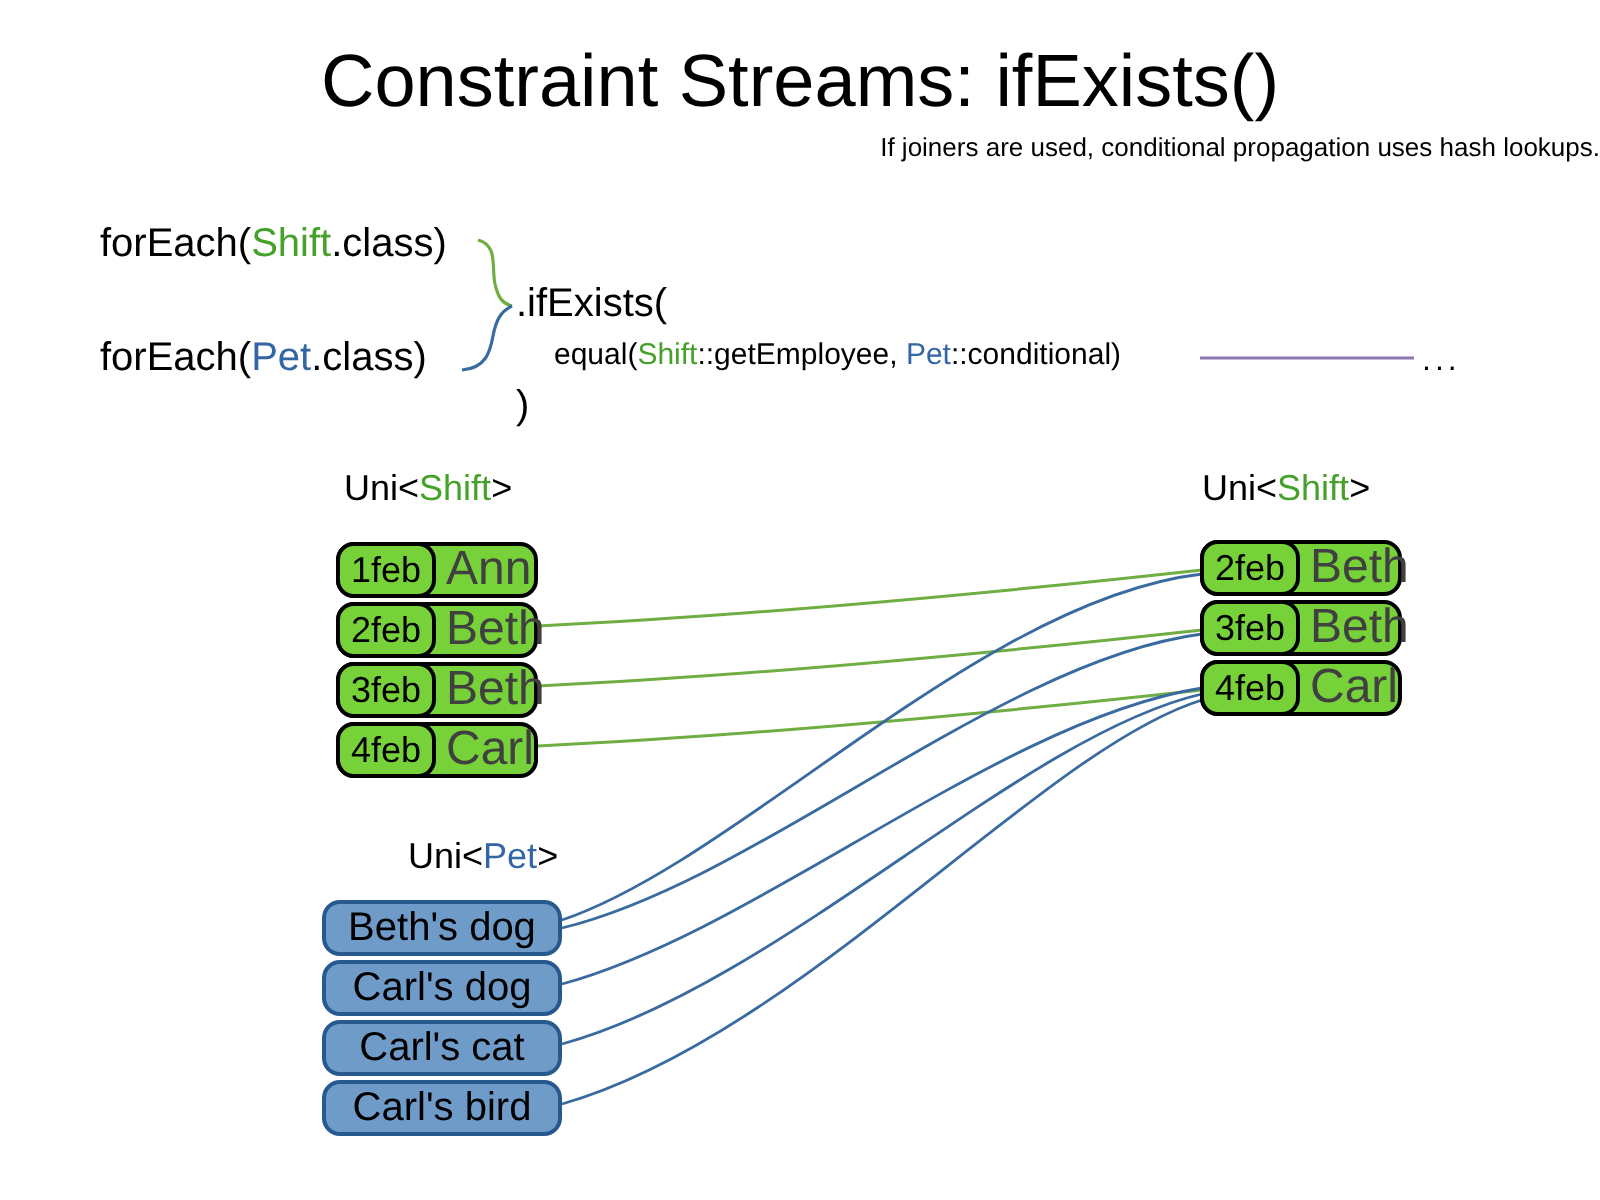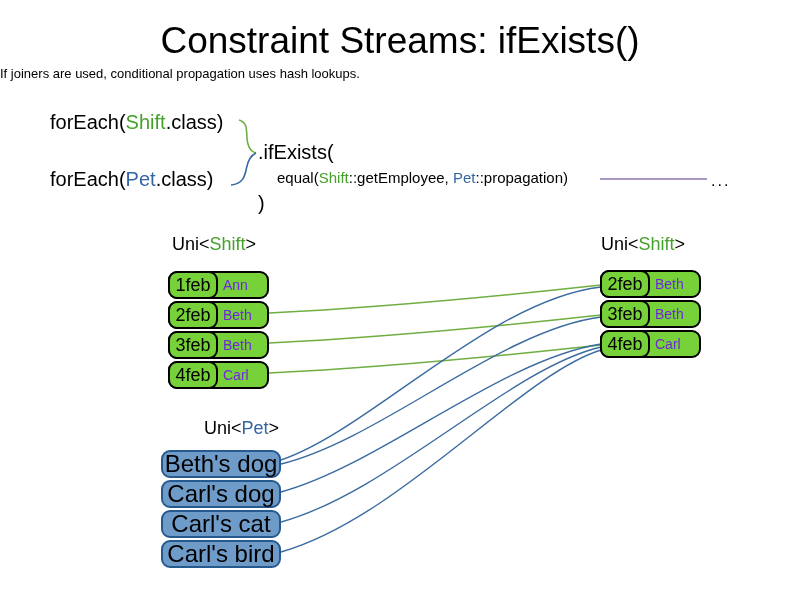--- a/index.html
+++ b/index.html
@@ -3,21 +3,21 @@
 <meta charset="utf-8">
 <style>
   html,body { margin:0; padding:0; background:#fff; }
   .slide {
     position:relative; width:800px; height:600px; background:#ffffff;
     font-family:"Liberation Sans", sans-serif; color:#000; overflow:hidden;border-radius:21px;
   }
   .abs { position:absolute; white-space:nowrap; }
 
   .title    { top:20px; left:0; width:800px; text-align:center; font-size:37px; }
-  .subtitle { top:66px; left:0; width:800px; text-align:left; font-size:13px; }
+  .subtitle { top:66px; left:0; width:800px; text-align:right; font-size:13px; }
 
   .code     { font-size:20px; }
   .code-sm  { font-size:15px; }
   .t-green  { color:#46a12b; }
   .t-blue   { color:#3465a4; }
 
   .wires { position:absolute; left:0; top:0; }
 
   .uni-label { font-size:18px; }
 
@@ -25,26 +25,26 @@
     position:absolute; width:101px; height:28px; box-sizing:border-box;
     background:#77d23a; border:2px solid #000; border-radius:9px;
   }
   .date-cell {
     position:absolute; left:-2px; top:-2px; width:50px; height:28px;
     box-sizing:border-box; background:#77d23a; border:2px solid #000;
     border-radius:9px; text-align:center; line-height:24px; font-size:18px; color:#000;
   }
   .name-cell {
     position:absolute; left:53px; top:0; height:24px; line-height:24px;
-    font-size:14px; color:#6d28d9; white-space:nowrap;
+    font-size:24px; color:#404040; white-space:nowrap;
   }
   .pet-row {
     position:absolute; width:120px; height:28px; box-sizing:border-box;
     background:#6f9bc9; border:2px solid #265a8e; border-radius:9px;
-    text-align:center; line-height:24px; font-size:24px; color:#000;
+    text-align:center; line-height:24px; font-size:20px; color:#000;
   }
   .note {
     position:absolute; left:398px; top:483px; font-size:18.5px; line-height:25px;
     color:#b22222; white-space:nowrap;
   }
 </style>
 </head>
 <body>
 
 <div class="slide">
@@ -69,21 +69,21 @@
 
   <div class="abs title">Constraint Streams: ifExists()</div>
   <div class="abs subtitle">If joiners are used, conditional propagation uses hash lookups.</div>
 
   <div class="abs code" style="left:50px; top:111px;"><span>forEach(</span><span class="t-green">Shift</span><span>.class)</span></div>
 
   <div class="abs code" style="left:50px; top:168px;"><span>forEach(</span><span class="t-blue">Pet</span><span>.class)</span></div>
 
   <div class="abs code" style="left:258px; top:141px;">.ifExists(</div>
 
-  <div class="abs code-sm" style="left:277px; top:169px;"><span>equal(</span><span class="t-green">Shift</span><span>::getEmployee, </span><span class="t-blue">Pet</span><span>::propagation)</span></div>
+  <div class="abs code-sm" style="left:277px; top:169px;"><span>equal(</span><span class="t-green">Shift</span><span>::getEmployee, </span><span class="t-blue">Pet</span><span>::conditional)</span></div>
 
   <div class="abs code" style="left:258px; top:192px;">)</div>
 
   <div class="abs" style="left:711px; top:172px; font-size:16px; letter-spacing:2px;">...</div>
 
   <div class="abs uni-label" style="left:172px; top:234px;"><span>Uni&lt;</span><span class="t-green">Shift</span><span>&gt;</span></div>
 
   <div class="shift-row" style="left:168px; top:271px;">
     <div class="date-cell">1feb</div>
     <div class="name-cell">Ann</div>

